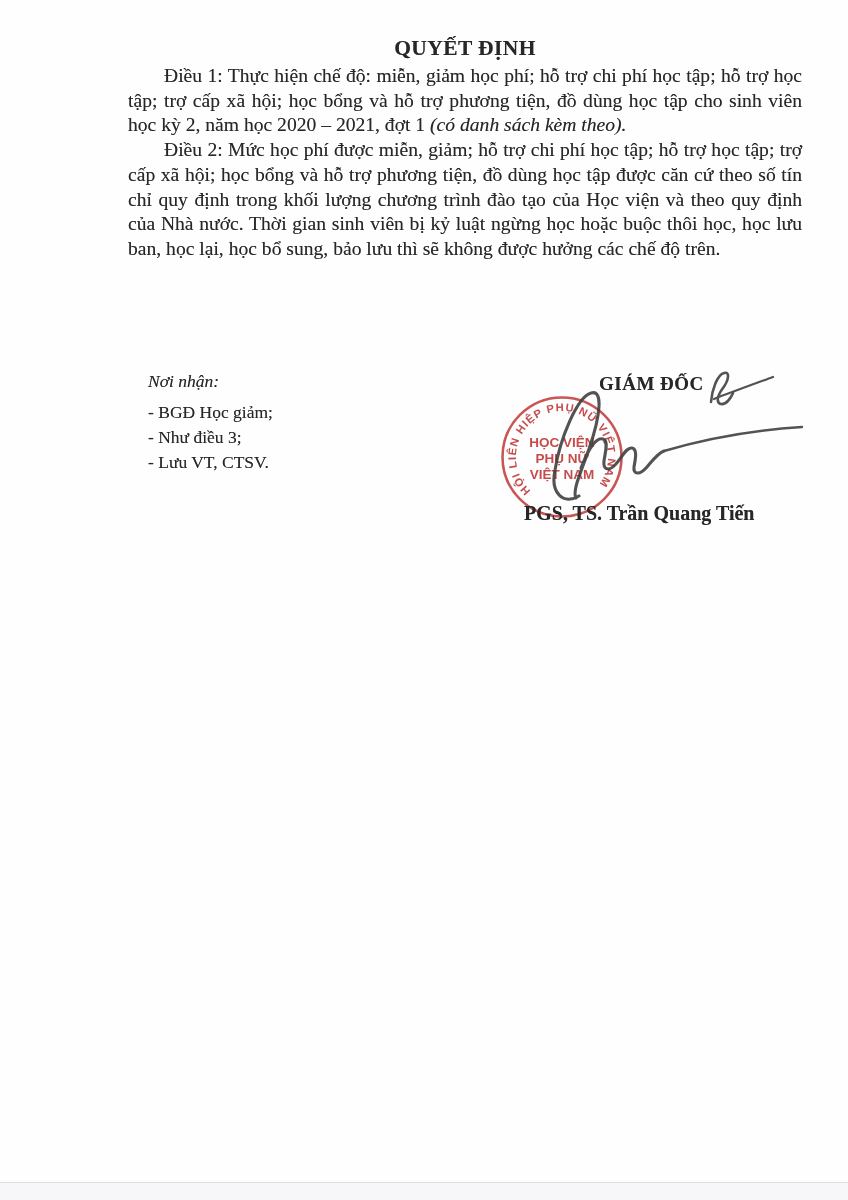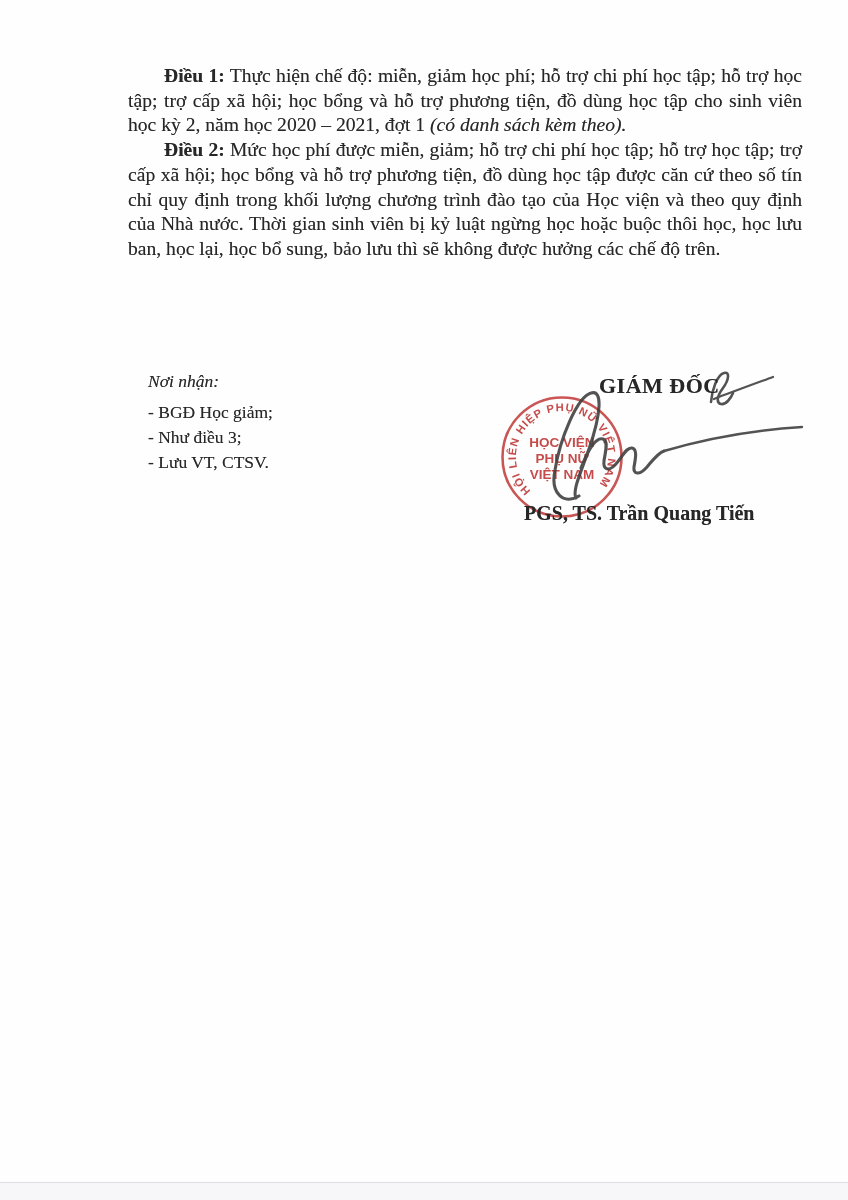--- a/index.html
+++ b/index.html
@@ -27,40 +27,40 @@
     margin: 0;
   }
   .body-text {
     position: absolute;
     top: 64px; left: 128px; width: 674px;
     font-size: 19.6px;
     line-height: 24.7px;
     text-align: justify;
   }
   .body-text p { margin: 0; text-indent: 36px; }
-  .article-label { font-weight: bold; }
+  .article-label { font-weight: normal; }
   .article-note { }
 
   .recipients {
     position: absolute;
     left: 148px; top: 369px;
     font-size: 17.5px;
     line-height: 25px;
   }
   .recipients-heading {
     font-weight: normal;
     font-style: italic;
     margin-bottom: 6px;
   }
 
   .signer-role {
     position: absolute;
     left: 599px; top: 373px;
     font-weight: bold;
-    font-size: 22px;
+    font-size: 19px;
     letter-spacing: 0.5px;
     z-index: 3;
   }
   .stamp {
     position: absolute;
     left: 497px; top: 392px;
     z-index: 1;
     opacity: 0.93;
   }
   .stamp text {
@@ -92,20 +92,21 @@
     top: 1183px; left: 0;
     width: 848px; height: 17px;
     background: #f7f7f9;
   }
 </style>
 </head>
 <body>
 
 <div class="page">
 
+  <h1 class="doc-title soft">QUYẾT ĐỊNH</h1>
 
   <div class="body-text soft">
     <p>
       <b class="article-label">Điều 1:</b>
       <span>Thực hiện chế độ: miễn, giảm học phí; hỗ trợ chi phí học tập; hỗ trợ học tập; trợ cấp xã hội; học bổng và hỗ trợ phương tiện, đồ dùng học tập cho sinh viên học kỳ 2, năm học 2020 – 2021, đợt 1</span>
       <i class="article-note">(có danh sách kèm theo).</i>
     </p>
     <p>
       <b class="article-label">Điều 2:</b>
       <span>Mức học phí được miễn, giảm; hỗ trợ chi phí học tập; hỗ trợ học tập; trợ cấp xã hội; học bổng và hỗ trợ phương tiện, đồ dùng học tập được căn cứ theo số tín chỉ quy định trong khối lượng chương trình đào tạo của Học viện và theo quy định của Nhà nước. Thời gian sinh viên bị kỷ luật ngừng học hoặc buộc thôi học, học lưu ban, học lại, học bổ sung, bảo lưu thì sẽ không được hưởng các chế độ trên.</span>

